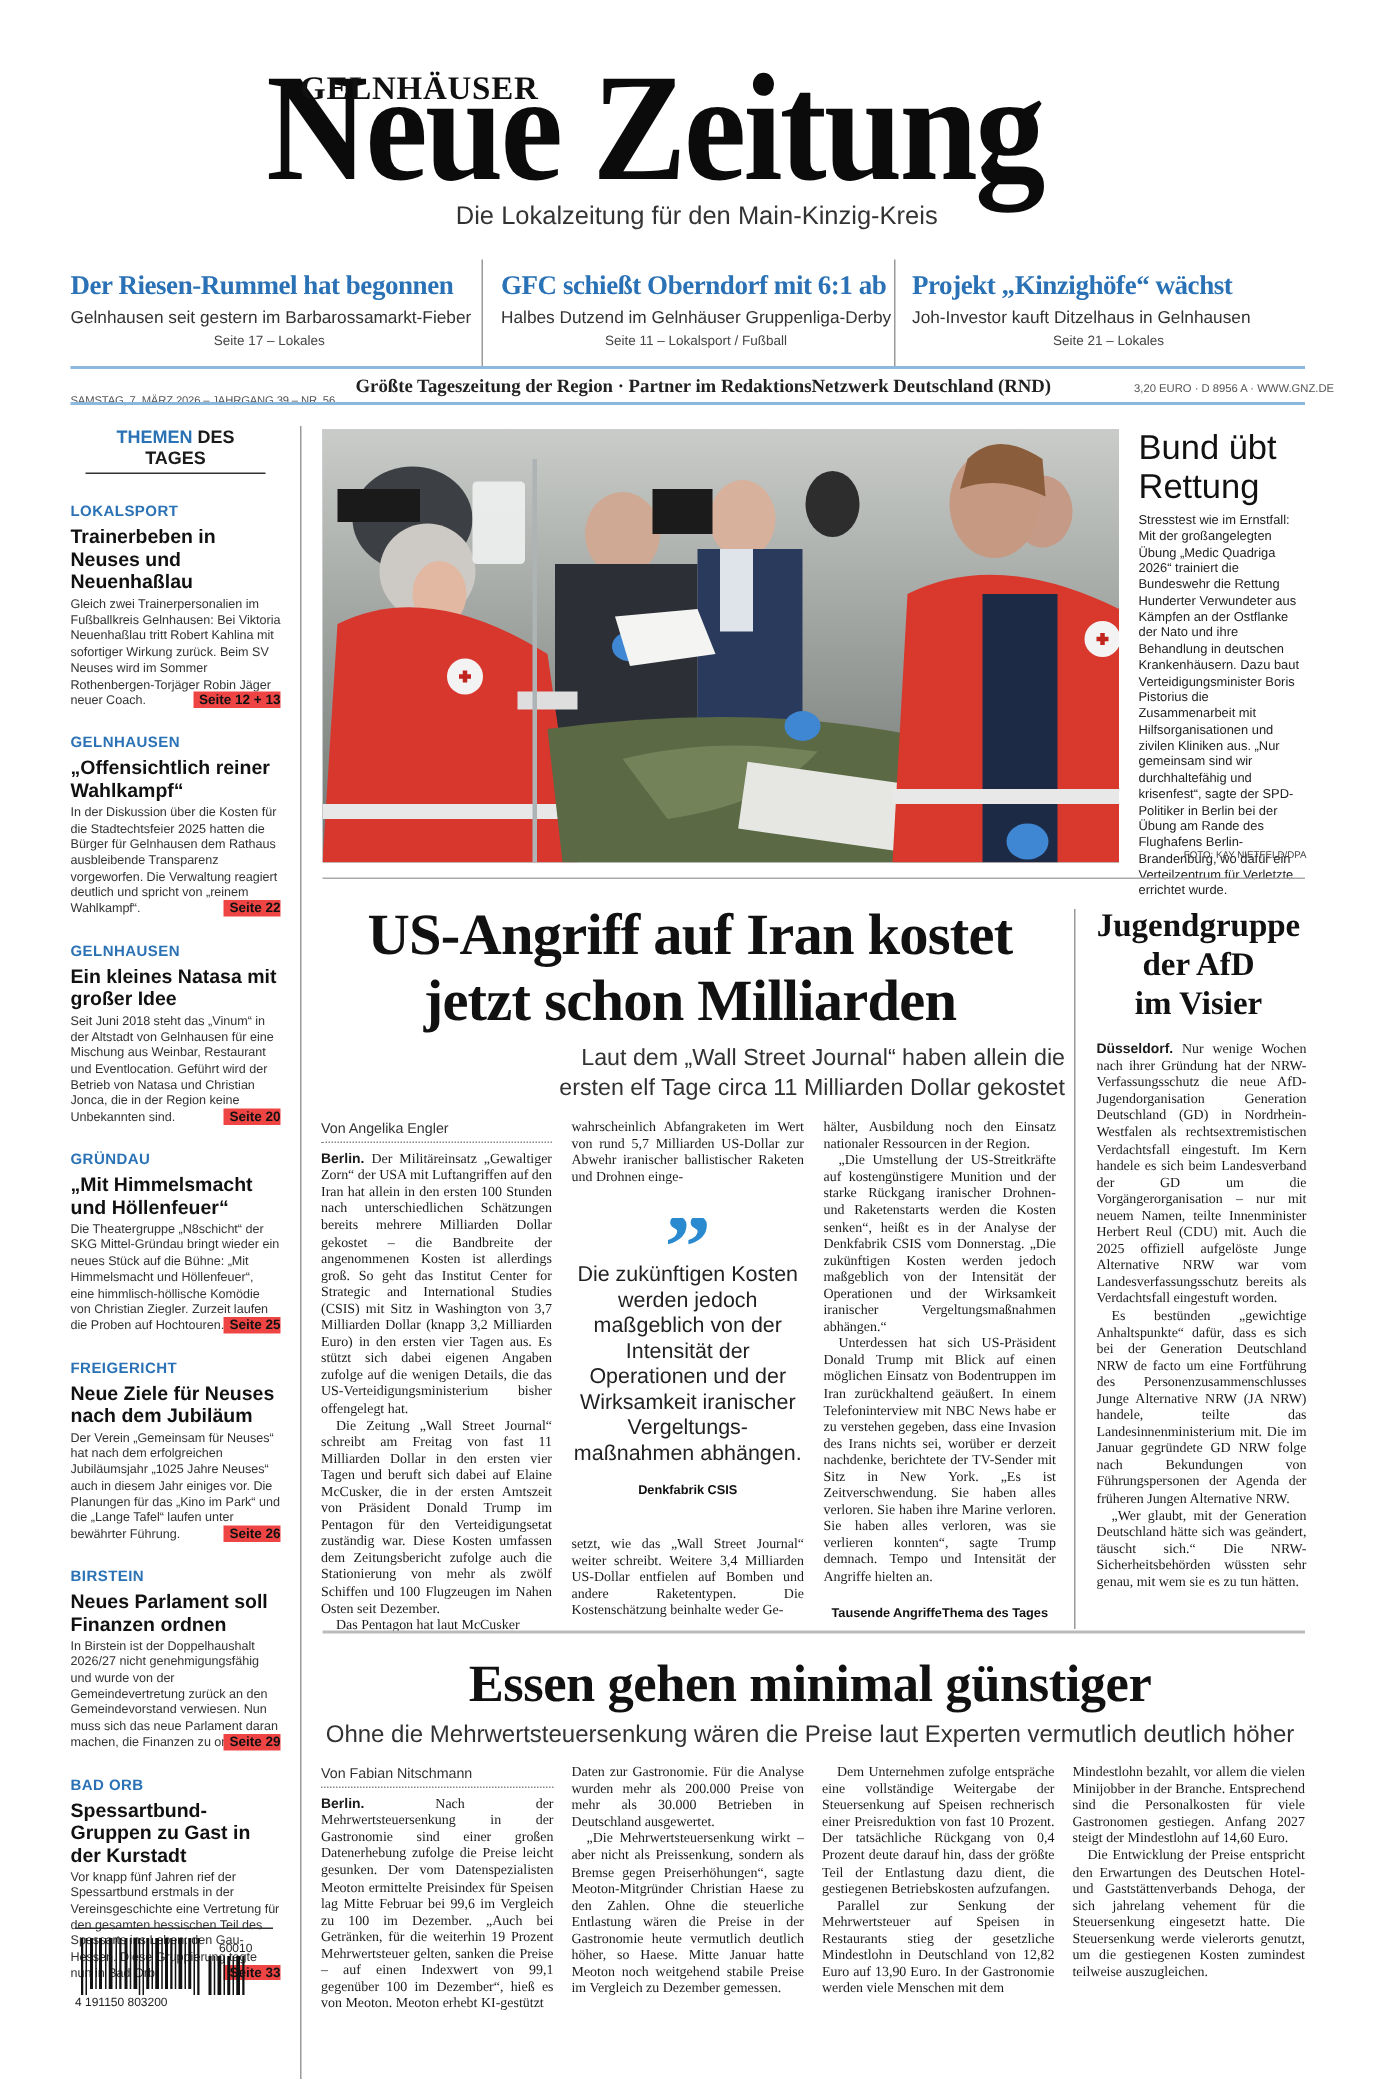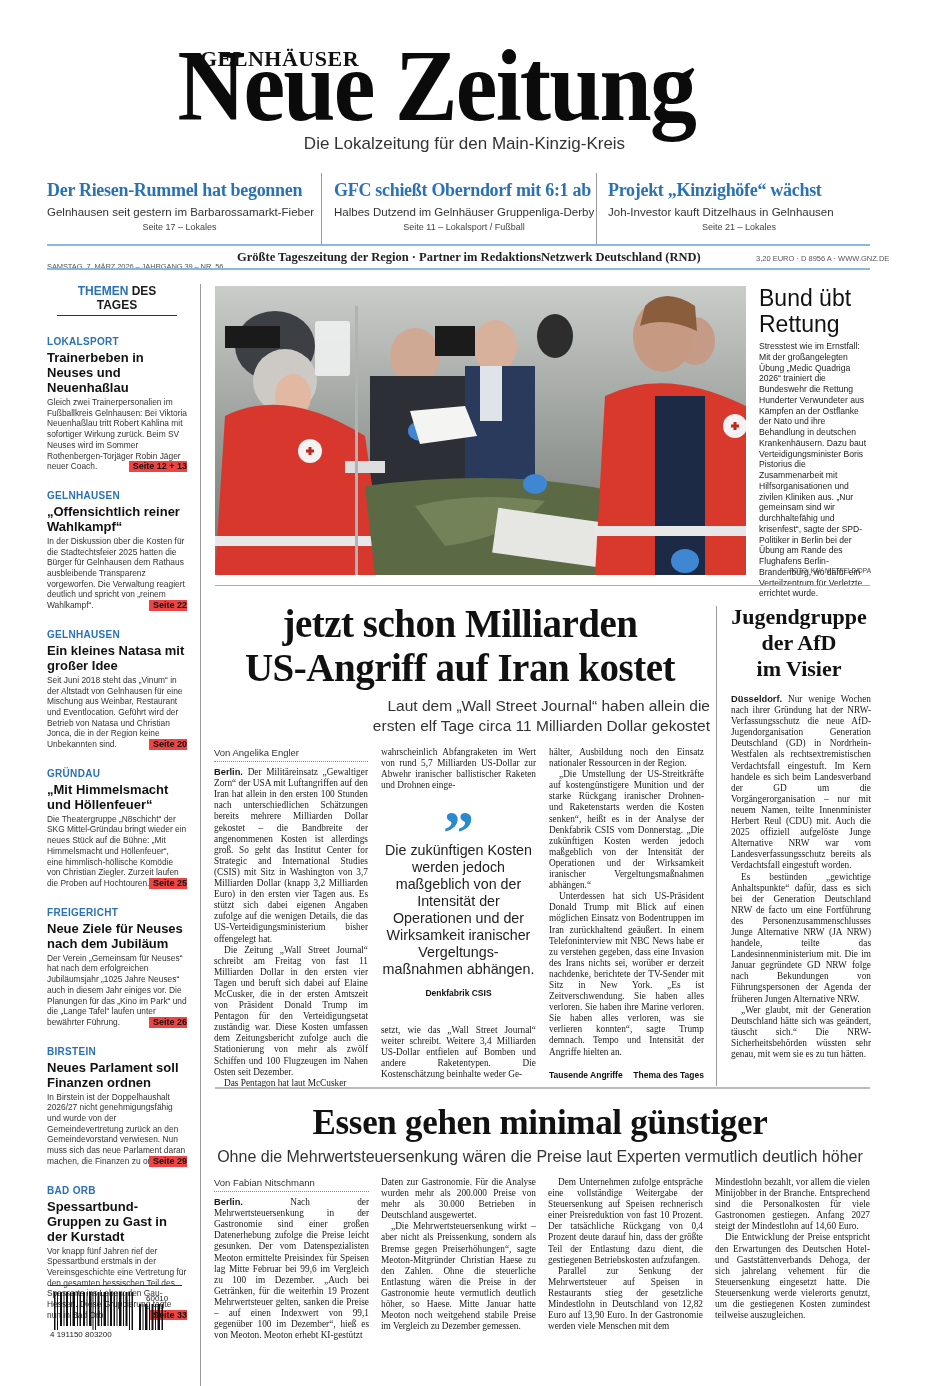--- a/index.html
+++ b/index.html
@@ -52,21 +52,21 @@
   .lead-sub { left: 210px; width: 500px; top: 696px; text-align: right; font-size: 15.5px; line-height: 20px; color: #333; }
   .col { font-family: "Liberation Serif", serif; font-size: 9.3px; line-height: 11.1px; color: #1a1a1a; text-align: justify; hyphens: auto; }
   .col p + p { text-indent: 10px; }
   .col b.dl { font-family: "Liberation Sans", sans-serif; font-weight: 700; }
   .byline { font-size: 9.5px; color: #333; padding-bottom: 3px; border-bottom: 1px dotted #888; margin-bottom: 5px; }
 
   .quote-mark { font-family: "Liberation Serif", serif; font-weight: 700; font-size: 62px; line-height: 40px; color: #2a8ad0; text-align: center; height: 30px; overflow: hidden; }
   .quote-text { text-align: center; font-size: 14.3px; line-height: 17px; color: #222; }
   .quote-src { text-align: center; font-weight: 700; font-size: 8.5px; margin-top: 10px; color: #111; }
 
-  .footline { font-family: "Liberation Sans", sans-serif; font-weight: 700; font-size: 8.5px; color: #111; display: flex; justify-content: space-between; }
+  .footline { font-family: "Liberation Sans", sans-serif; font-weight: 700; font-size: 8.5px; color: #111; display: flex; justify-content: center; }
 
   
   .afd-vline { left: 716px; top: 606px; width: 1px; height: 480px; background: #999; }
   .afd-title { left: 724px; width: 150px; top: 604px; text-align: center; font-family: "Liberation Serif", serif; font-weight: 700; font-size: 22px; line-height: 26px; color: #111; }
   .afd-body { left: 731px; width: 140px; top: 694px; }
 
   
   .b-title { left: 210px; width: 660px; top: 1103px; text-align: center; font-family: "Liberation Serif", serif; font-weight: 700; font-size: 35px; line-height: 40px; color: #111; letter-spacing: -0.3px; }
   .b-sub { left: 210px; width: 660px; top: 1148px; text-align: center; font-size: 16px; color: #333; }
 
@@ -247,22 +247,22 @@
   </svg>
 </div>
 
 <div class="abs bund-title" style="width:112px;">Bund übt Rettung</div>
 <div class="abs bund-text">Stresstest wie im Ernstfall: Mit der großangelegten Übung „Medic Quadriga 2026“ trainiert die Bundeswehr die Rettung Hunderter Verwundeter aus Kämpfen an der Ostflanke der Nato und ihre Behandlung in deutschen Krankenhäusern. Dazu baut Verteidigungsminister Boris Pistorius die Zusammenarbeit mit Hilfsorganisationen und zivilen Kliniken aus. „Nur gemeinsam sind wir durchhaltefähig und krisenfest“, sagte der SPD-Politiker in Berlin bei der Übung am Rande des Flughafens Berlin-Brandenburg, wo dafür ein Verteilzentrum für Verletzte errichtet wurde.</div>
 <div class="abs bund-credit">FOTO: KAY NIETFELD/DPA</div>
 
 <div class="abs hr-gray" style="left:215px; top:585px; width:655px;"></div>
 
 <div class="abs lead-title">
+  <div>US-Angriff auf Iran kostet</div>
   <div>jetzt schon Milliarden</div>
-  <div>US-Angriff auf Iran kostet</div>
 </div>
 <div class="abs lead-sub">
   <div>Laut dem „Wall Street Journal“ haben allein die</div>
   <div>ersten elf Tage circa 11 Milliarden Dollar gekostet</div>
 </div>
 
 <div class="abs col" style="left:214px; top:747px; width:154px;">
   <div class="byline sans">Von Angelika Engler</div>
   <p><b class="dl">Berlin.</b> <span>Der Militäreinsatz „Gewaltiger Zorn“ der USA mit Luftangriffen auf den Iran hat allein in den ersten 100 Stunden nach unterschiedlichen Schätzungen bereits mehrere Milliarden Dollar gekostet – die Bandbreite der angenommenen Kosten ist allerdings groß. So geht das Institut Center for Strategic and International Studies (CSIS) mit Sitz in Washington von 3,7 Milliarden Dollar (knapp 3,2 Milliarden Euro) in den ersten vier Tagen aus. Es stützt sich dabei eigenen Angaben zufolge auf die wenigen Details, die das US-Verteidigungsministerium bisher offengelegt hat.</span></p>
   <p>Die Zeitung „Wall Street Journal“ schreibt am Freitag von fast 11 Milliarden Dollar in den ersten vier Tagen und beruft sich dabei auf Elaine McCusker, die in der ersten Amtszeit von Präsident Donald Trump im Pentagon für den Verteidigungsetat zuständig war. Diese Kosten umfassen dem Zeitungsbericht zufolge auch die Stationierung von mehr als zwölf Schiffen und 100 Flugzeugen im Nahen Osten seit Dezember.</p>

